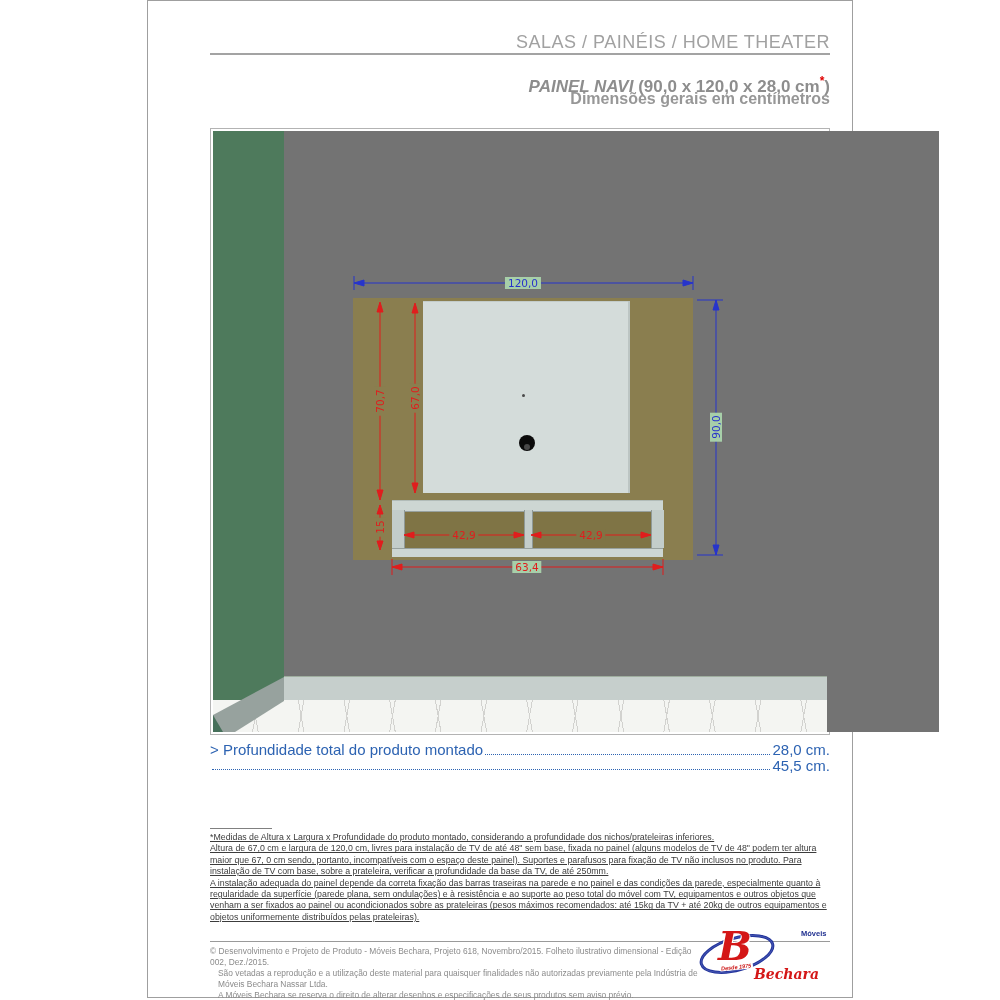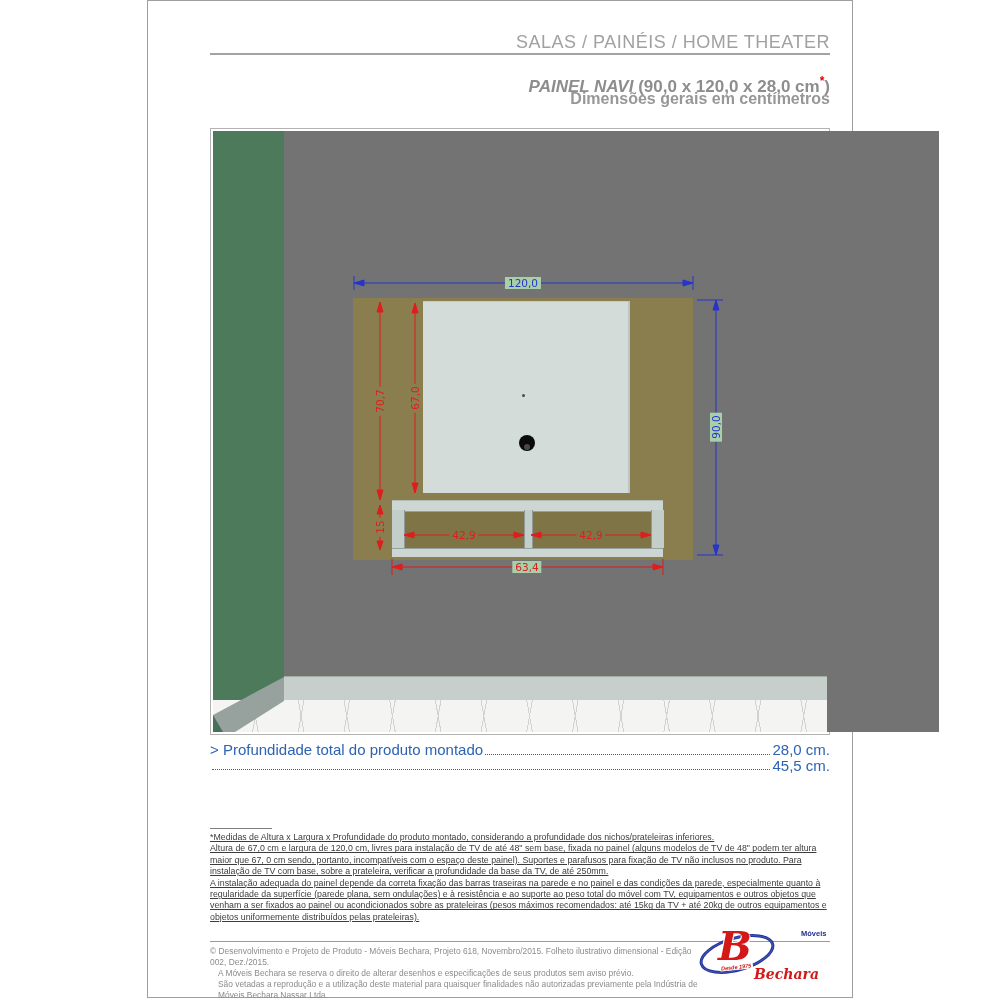--- a/index.html
+++ b/index.html
@@ -189,22 +189,22 @@
 <div class="abs notes-rule"></div>
 <div class="abs notes">
   <p>*Medidas de Altura x Largura x Profundidade do produto montado, considerando a profundidade dos nichos/prateleiras inferiores.</p>
   <p>Altura de 67,0 cm e largura de 120,0 cm, livres para instalação de TV de até 48" sem base, fixada no painel (alguns modelos de TV de 48" podem ter altura maior que 67, 0 cm sendo, portanto, incompatíveis com o espaço deste painel). Suportes e parafusos para fixação de TV não inclusos no produto. Para instalação de TV com base, sobre a prateleira, verificar a profundidade da base da TV, de até 250mm.</p>
   <p>A instalação adequada do painel depende da correta fixação das barras traseiras na parede e no painel e das condições da parede, especialmente quanto à regularidade da superfície (parede plana, sem ondulações) e à resistência e ao suporte ao peso total do móvel com TV, equipamentos e outros objetos que venham a ser fixados ao painel ou acondicionados sobre as prateleiras (pesos máximos recomendados: até 15kg da TV + até 20kg de outros equipamentos e objetos uniformemente distribuídos pelas prateleiras).</p>
 </div>
 
 <div class="abs footer-rule"></div>
 <div class="abs footer-text">
   <div>© Desenvolvimento e Projeto de Produto - Móveis Bechara, Projeto 618, Novembro/2015. Folheto ilustrativo dimensional - Edição 002, Dez./2015.</div>
+  <div class="ind">São vetadas a reprodução e a utilização deste material para quaisquer finalidades não autorizadas previamente pela Indústria de Móveis Bechara Nassar Ltda.</div>
   <div class="ind">A Móveis Bechara se reserva o direito de alterar desenhos e especificações de seus produtos sem aviso prévio.</div>
-  <div class="ind">São vetadas a reprodução e a utilização deste material para quaisquer finalidades não autorizadas previamente pela Indústria de Móveis Bechara Nassar Ltda.</div>
 </div>
 
 <div class="abs logo">
   <svg class="logo-swoosh" width="90" height="60">
     <g transform="rotate(-16 40 30)">
       <ellipse cx="40" cy="30" rx="37" ry="16" fill="none" stroke="#23349c" stroke-width="3"></ellipse>
       <ellipse cx="40" cy="30" rx="37" ry="16" fill="none" stroke="#5a6ac0" stroke-width="1" opacity="0.6"></ellipse>
     </g>
   </svg>
   <div class="logo-b">B</div>

